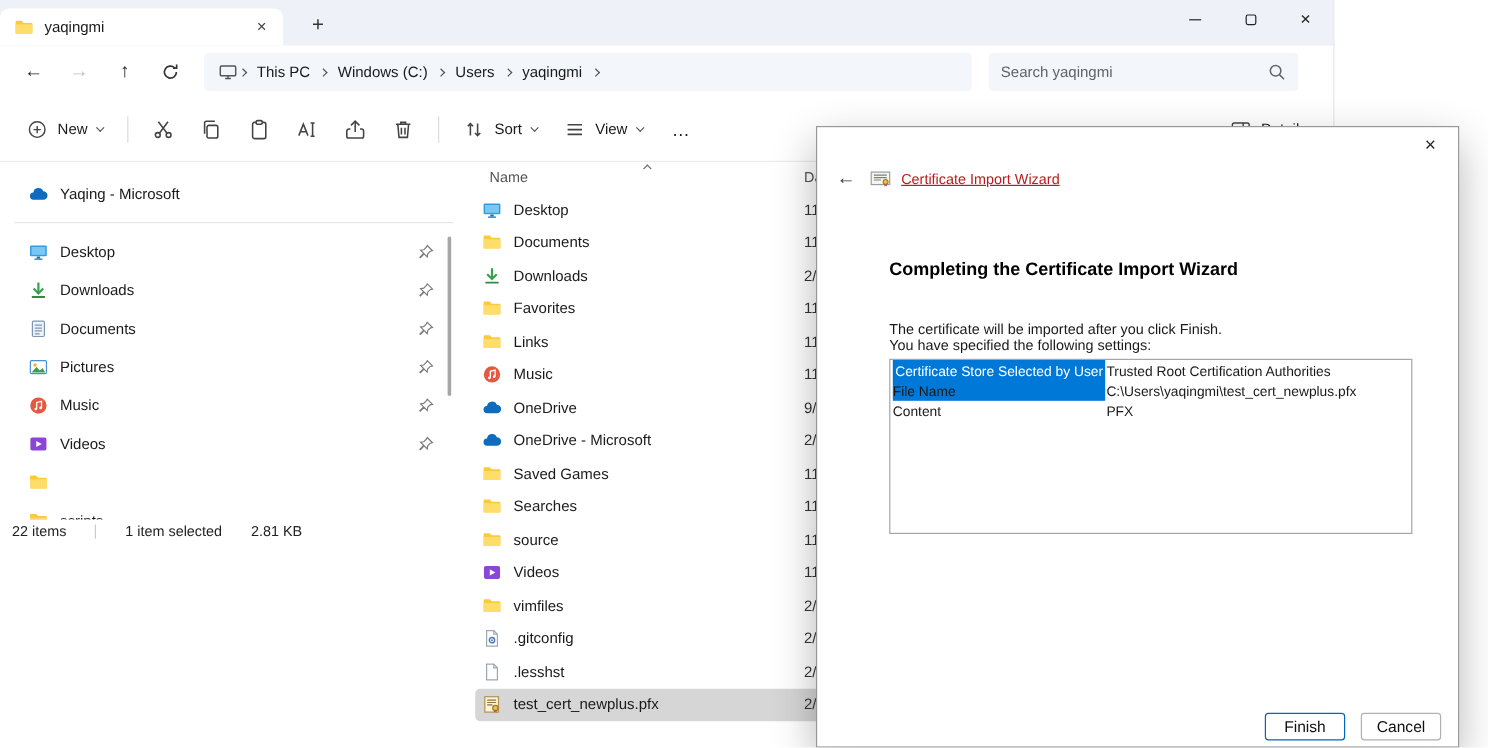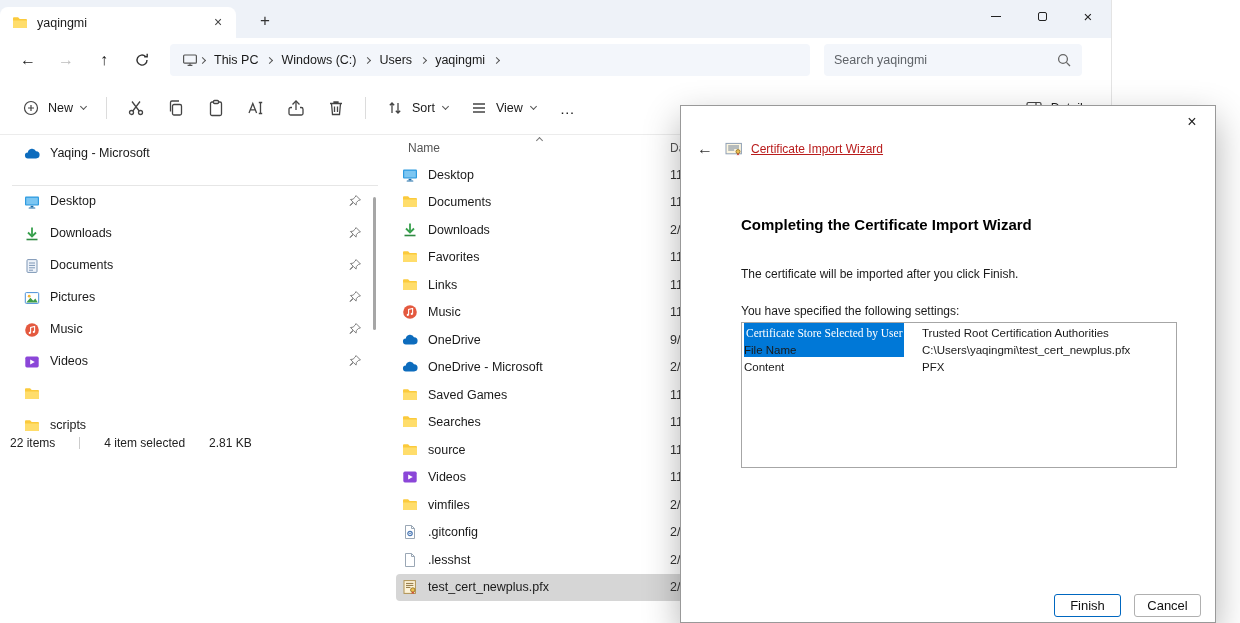--- a/index.html
+++ b/index.html
@@ -50,21 +50,21 @@
   .toolbar { height:53px; display:flex; align-items:center; padding:0 12px; gap:2px;
              border-bottom:1px solid #ececec; background:#fff; flex:none; }
   .tb-btn { height:36px; display:flex; align-items:center; gap:8px; padding:0 10px; border-radius:4px;
             font-size:12.5px; color:#1a1a1a; flex:none; }
   .tb-sep { width:1px; height:22px; background:#dcdcdc; margin:0 8px; flex:none; }
   .tb-spacer { flex:1; }
   .tb-more { font-size:15px; padding:0 12px; letter-spacing:1px; }
 
   .content { flex:1; display:flex; min-height:0; }
   .sidebar { width:378px; position:relative; padding-top:10px; overflow:hidden; flex:none; }
-  .sb-item { height:31px; display:flex; align-items:flex-start; margin:1px 6px 1px 4px; padding:0 10px 0 4px;
+  .sb-item { height:31px; display:flex; align-items:center; margin:1px 6px 1px 4px; padding:0 10px 0 4px;
              border-radius:4px; font-size:12.5px; }
   .sb-item.selected { background:#d9d9d9; }
   .sb-chevron { width:16px; display:flex; align-items:center; justify-content:center; flex:none; }
   .sb-label { margin-left:10px; flex:1; white-space:nowrap; }
   .pin { opacity:.8; margin-left:8px; }
   .sb-divider { height:1px; background:#e6e6e6; margin:8px 0 8px 12px; }
   .sb-scrollbar { position:absolute; right:2px; top:62px; width:3px; height:133px; background:#a6a6a6; border-radius:2px; }
 
   .filelist { flex:1; padding-left:18px; min-width:0; }
   .fl-header { height:26px; display:grid; grid-template-columns:272px 1fr; align-items:center;
@@ -87,25 +87,25 @@
             border:1px solid #999; box-shadow:0 14px 34px rgba(0,0,0,.30); z-index:10; font-size:12px; }
   .dlg-titlebar { height:30px; position:relative; }
   .dlg-close { position:absolute; top:4px; right:8px; width:30px; height:24px; display:flex;
                align-items:center; justify-content:center; font-size:16px; color:#222; }
   .dlg-header { display:flex; align-items:center; gap:8px; padding-left:12px; height:26px; }
   .dlg-back { font-size:16px; color:#333; width:24px; text-align:center; }
   .dlg-title { color:#b91c1c;text-decoration:underline; }
   .dlg-body { padding:0 40px 0 60px; }
   .dlg-heading { font-size:15px; font-weight:bold; margin-top:54px; color:#000; }
   .dlg-desc { margin-top:34px; }
-  .dlg-settings-label { margin-top:23px; }
+  .dlg-settings-label { }
   .settings-box { margin-top:4px; width:436px; height:146px; border:1px solid #a6a6a6; overflow:hidden; padding-top:2px; background:#fff; }
   .set-row { display:grid; grid-template-columns:176px 1fr; line-height:17px; font-size:11.5px;
              padding-left:2px; white-space:nowrap; }
-  .set-key .hl { background:var(--highlight,#0078d7); color:#fff; padding:18px 2px;font-family:Liberation Serif, serif; }
+  .set-key .hl { background:var(--highlight,#0078d7); color:#fff; padding:18px 2px; }
   .set-value { padding-left:2px; overflow:hidden; }
   .dlg-footer { position:absolute; right:14px; bottom:5px; display:flex; gap:13px; }
   .btn { min-width:67px; height:23px; font-size:13px; font-family:inherit; background:#fff;
          border:1px solid #b0b0b0; border-radius:3px; color:#111; }
   .btn.default { border-color:var(--accent,#0067c0); }
 </style>
 </head>
 <body>
 
 <div class="explorer">
@@ -636,21 +636,21 @@
             </div>
             <div class="fl-date">2/</div>
           </div>
         </div>
     </section>
   </div>
 
   <div class="statusbar">
     <span>22 items</span>
     <span class="sb-sep2"></span>
-    <span>4 item selected</span>
+    <span>1 item selected</span>
     <span>2.81 KB</span>
   </div>
 </div>
 
 <div class="dialog">
   <div class="dlg-titlebar">
     <div class="dlg-close">×</div>
   </div>
   <div class="dlg-header">
     <span class="dlg-back">←</span>

